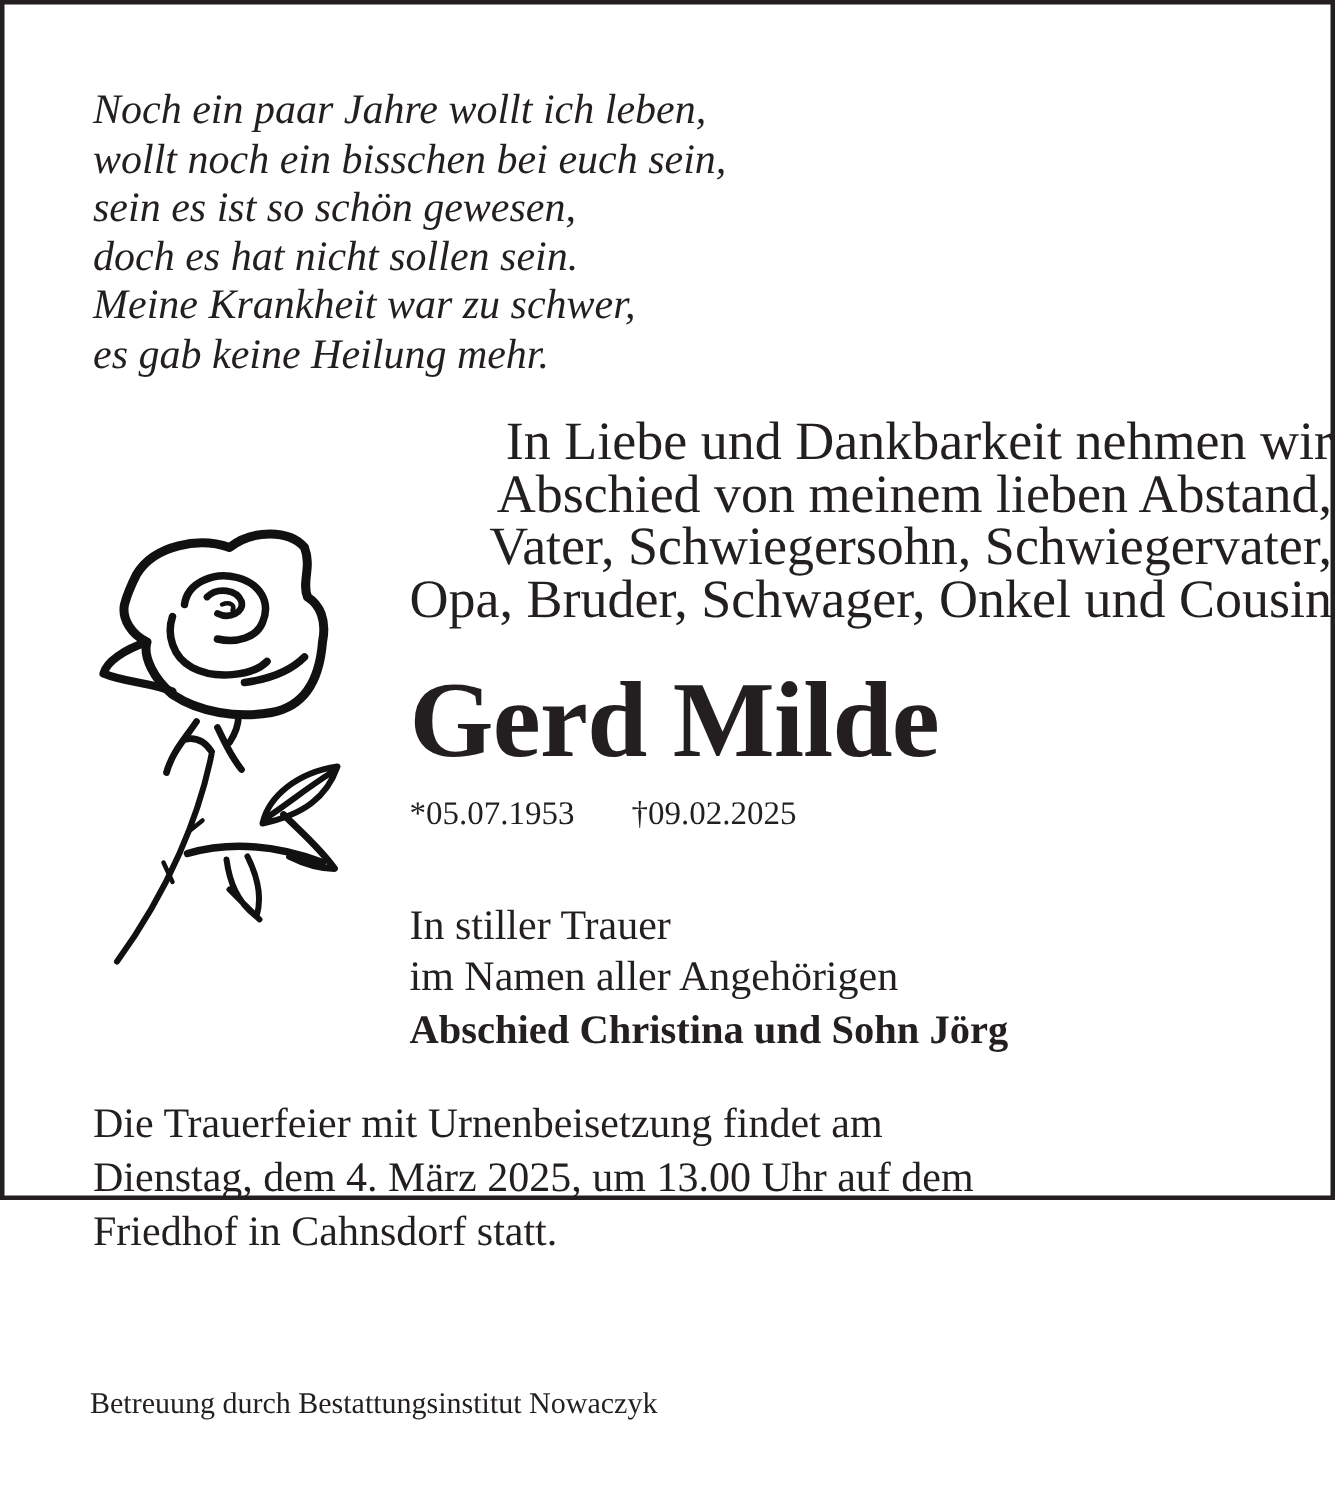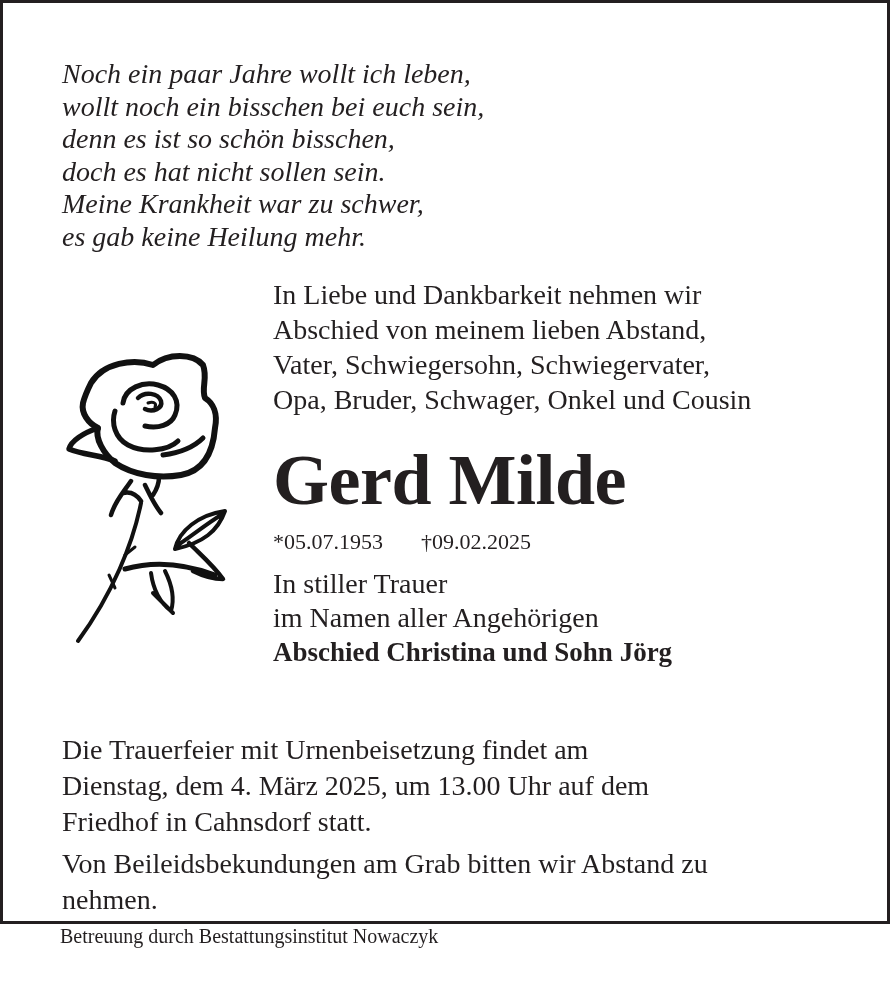--- a/index.html
+++ b/index.html
@@ -1,43 +1,43 @@
 <!DOCTYPE html>
 <html><head>
 <meta charset="utf-8">
 <style>
   html, body { margin: 0; padding: 0; background: #ffffff; }
   body { width: 890px; height: 1000px; position: relative; overflow: hidden; }
   .frame {
-    position: absolute; left: 0; top: 0; width: 890px; height: 924px;
+    position: absolute; left: 0; top: 0; width: 890px; height: 800px;
     box-sizing: border-box; border: 3px solid #231f20; background: #fff;
   }
   .serif { font-family: "Liberation Serif", "DejaVu Serif", serif; color: #231f20; }
   .poem {
     position: absolute; left: 59px; top: 55px;
     font-style: italic; font-size: 28px; line-height: 32.5px;
   }
   .poem div { white-space: nowrap; }
   .intro {
     position: absolute; left: 270px; top: 274px;
-    font-size: 28px; line-height: 35px;
+    font-size: 36px; line-height: 35px; text-align: right;
   }
   .intro div { white-space: nowrap; }
   .name {
     position: absolute; left: 270px; top: 432px;
     font-size: 72px; font-weight: bold; line-height: 90px; white-space: nowrap;
     letter-spacing: -0.5px;
   }
   .dates {
     position: absolute; left: 270px; top: 521px;
     font-size: 22px; line-height: 36px; white-space: nowrap;
   }
   .dates .death { margin-left: 38px; }
   .mourn {
-    position: absolute; left: 270px; top: 564px;
+    position: absolute; left: 270px; top: 598px;
     font-size: 28px; line-height: 34px;
   }
   .mourn div { white-space: nowrap; }
   .mourn .bold { font-weight: bold; font-size: 27px; }
   .ceremony {
     position: absolute; left: 59px; top: 729px;
     font-size: 28px; line-height: 36px; width: 790px;
   }
   .ceremony div { white-space: nowrap; }
   .condolence {
@@ -54,21 +54,21 @@
   }
 </style>
 </head>
 <body>
 
 <div class="frame">
 
   <div class="poem serif">
     <div>Noch ein paar Jahre wollt ich leben,</div>
     <div>wollt noch ein bisschen bei euch sein,</div>
-    <div>denn es ist so schön bisschen,</div>
+    <div>sein es ist so schön gewesen,</div>
     <div>doch es hat nicht sollen sein.</div>
     <div>Meine Krankheit war zu schwer,</div>
     <div>es gab keine Heilung mehr.</div>
   </div>
 
   <svg class="rose" viewBox="0 0 180 310" fill="none" stroke="#111" stroke-linecap="round" stroke-linejoin="round">
 
     <path d="M38 40 C50 20, 80 15, 100 22 C115 10, 140 10, 150 22 C155 35, 148 45, 152 55 C160 60, 165 70, 162 85 C160 110, 150 128, 128 132 C105 136, 80 132, 62 120 C50 110, 42 95, 45 85 C35 80, 28 70, 30 60 C32 52, 35 46, 38 40 Z" stroke-width="6"></path>
 
     <path d="M70 60 C72 45, 90 38, 105 42 C120 46, 128 58, 122 72 C118 82, 105 86, 92 83" stroke-width="5"></path>
@@ -113,20 +113,16 @@
     <div>im Namen aller Angehörigen</div>
     <div class="bold">Abschied Christina und Sohn Jörg</div>
   </div>
 
   <div class="ceremony serif">
     <div>Die Trauerfeier mit Urnenbeisetzung findet am</div>
     <div>Dienstag, dem 4. März 2025, um 13.00 Uhr auf dem</div>
     <div>Friedhof in Cahnsdorf statt.</div>
   </div>
 
-  <div class="condolence serif">
-    <div>Von Beileidsbekundungen am Grab bitten wir Abstand zu</div>
-    <div>nehmen.</div>
-  </div>
 
   <div class="undertaker serif">Betreuung durch Bestattungsinstitut Nowaczyk</div>
 
 </div>
 
 </body></html>

